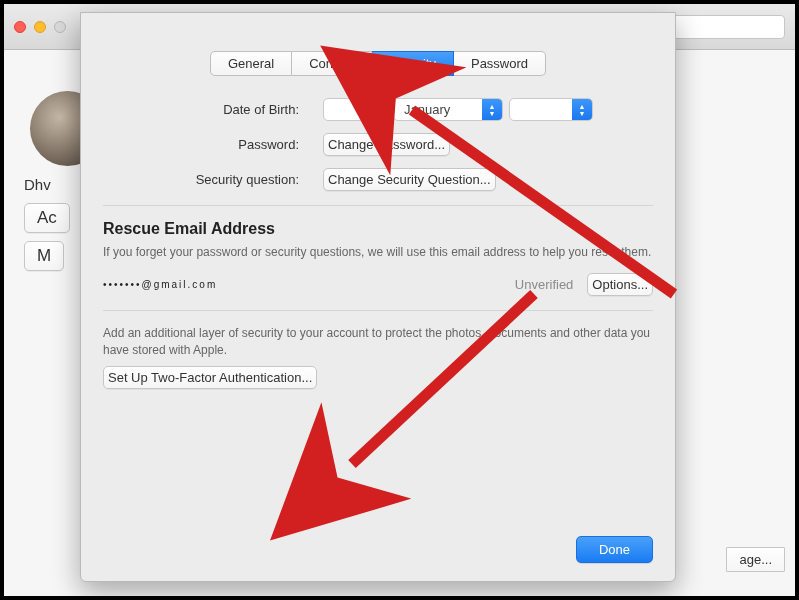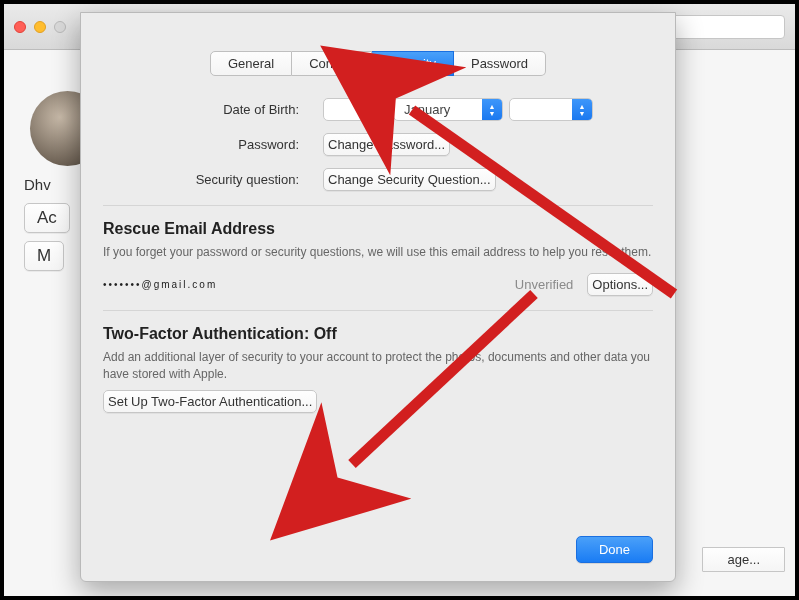--- a/index.html
+++ b/index.html
@@ -103,21 +103,21 @@
       border: 1px solid #c6c6c6; border-radius: 5px;
       padding: 4px 12px;
       font-size: 17px;
       box-shadow: 0 1px 0 rgba(0,0,0,.05);
     }
     .back-bottom-btn {
       position: absolute;
       right: 10px; bottom: 24px;
       background: linear-gradient(#fefefe, #f5f5f5);
       border: 1px solid #c6c6c6; border-radius: 1px;
-      padding: 4px 24px;
+      padding: 4px 12px;
     }
 
     
     .sheet {
       position: absolute;
       top: 12px; left: 80px;
       width: 596px; height: 570px;
       background: #ececec;
       border: 1px solid #b9b9b9;
       border-radius: 0 0 6px 6px;
@@ -334,21 +334,20 @@
   <div class="section-desc">If you forget your password or security questions, we will use this email address to help you reset them.</div>
   <div class="email-row">
     <span class="masked">•••••••@gmail.com</span>
     <span class="spacer"></span>
     <span class="unverified">Unverified</span>
     <span class="macbtn">Options...</span>
   </div>
 
   <hr class="divider">
 
-  <div class="section-head">Two-Factor Authentication: Off</div>
   <div class="section-desc">Add an additional layer of security to your account to protect the photos, documents and other data you have stored with Apple.</div>
   <span class="macbtn">Set Up Two-Factor Authentication...</span>
 
   <button class="done-btn">Done</button>
 </div>
 
 <svg class="arrow-svg" viewBox="0 0 791 592">
   <defs>
     <marker id="ah" viewBox="0 0 20 20" refX="3" refY="10" markerWidth="12" markerHeight="12" orient="auto">
       <path d="M0,0 L20,10 L0,20 L6,10 Z" fill="#d21f1f"></path>

